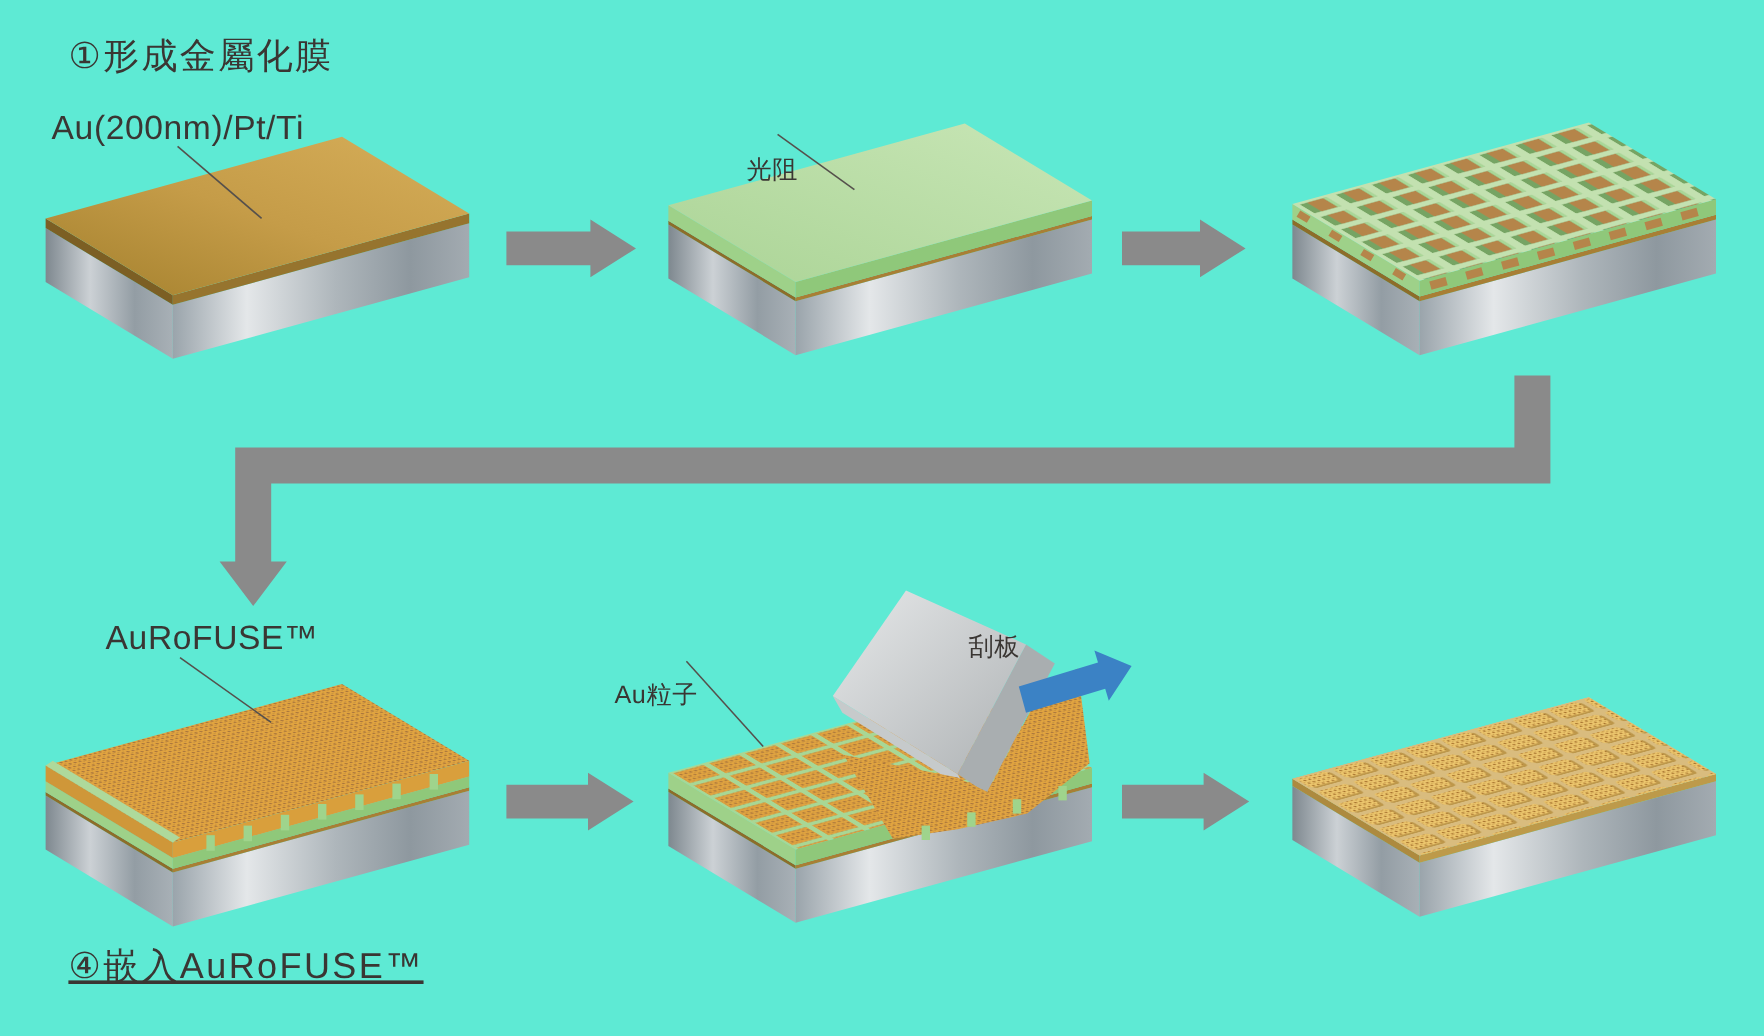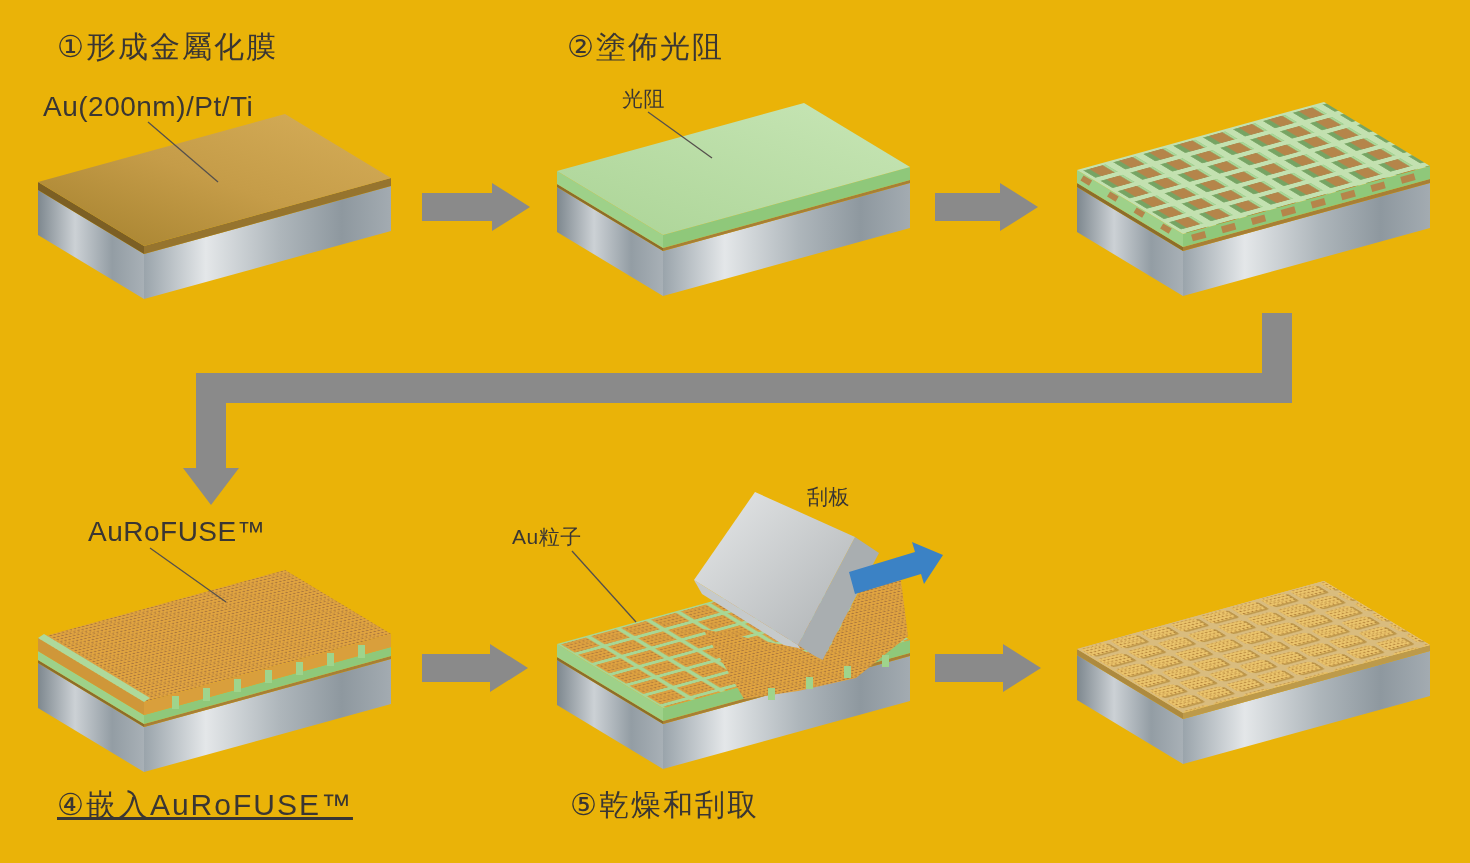--- a/index.html
+++ b/index.html
@@ -1,29 +1,29 @@
 <!DOCTYPE html>
 <html><head>
 <meta charset="utf-8">
 <style>
   html,body{margin:0;padding:0;background:#ffffff;}
   .canvas{
-    position:relative;width:1470px;height:863px;background:#eab308;
+    position:relative;width:1470px;height:863px;background:#5eead4;
     font-family:"Liberation Sans","DejaVu Sans",sans-serif;overflow:hidden;
   }
   .canvas svg{position:absolute;left:0;top:0;}
   .step-title{
     position:absolute;font-size:30px;letter-spacing:2px;color:#3a3633;
     white-space:nowrap;font-weight:400;
   }
   .callout{
     position:absolute;font-size:28px;letter-spacing:0.5px;color:#3a3633;
     white-space:nowrap;
   }
-  .callout.cjk{font-size:21px;}
+  .callout.cjk{font-size:21px;margin-top:42px;}
 </style>
 </head>
 <body>
 
 <div class="canvas">
 
   <svg width="1470" height="863" viewBox="0 0 1470 863">
     <defs>
       <linearGradient id="gSubL" x1="0" y1="0" x2="1" y2="0">
         <stop offset="0" stop-color="#7e888f"></stop>
@@ -189,23 +189,21 @@
       <polygon points="1077,655 1183,719 1183,764 1077,700" fill="url(#gSubL)"></polygon>
       <polygon points="1183,719 1430,651 1430,696 1183,764" fill="url(#gSubR)"></polygon>
       <polygon points="1077,649 1183,713 1183,719 1077,655" fill="#ad8a3f"></polygon>
       <polygon points="1183,713 1430,645 1430,651 1183,719" fill="#bd9a4a"></polygon>
       <polygon points="1077,649 1324,581 1430,645 1183,713" fill="url(#gTan)"></polygon>
       <polygon points="1077,649 1324,581 1430,645 1183,713" fill="url(#pBumps)"></polygon>
     </g>
   </svg>
 
   <div class="step-title" style="left:57px;top:27px;">①形成金屬化膜</div>
-  <div class="step-title" style="left:567px;top:27px;">②塗佈光阻</div>
   <div class="step-title" style="left:57px;top:785px;text-decoration:underline;">④嵌入AuRoFUSE™</div>
-  <div class="step-title" style="left:570px;top:785px;">⑤乾燥和刮取</div>
 
   <div class="callout" style="left:43px;top:91px;">Au(200nm)/Pt/Ti</div>
   <div class="callout cjk" style="left:622px;top:85px;">光阻</div>
   <div class="callout" style="left:88px;top:516px;">AuRoFUSE™</div>
   <div class="callout cjk" style="left:512px;top:523px;">Au粒子</div>
   <div class="callout cjk" style="left:807px;top:483px;">刮板</div>
 
 </div>
 
 </body></html>

